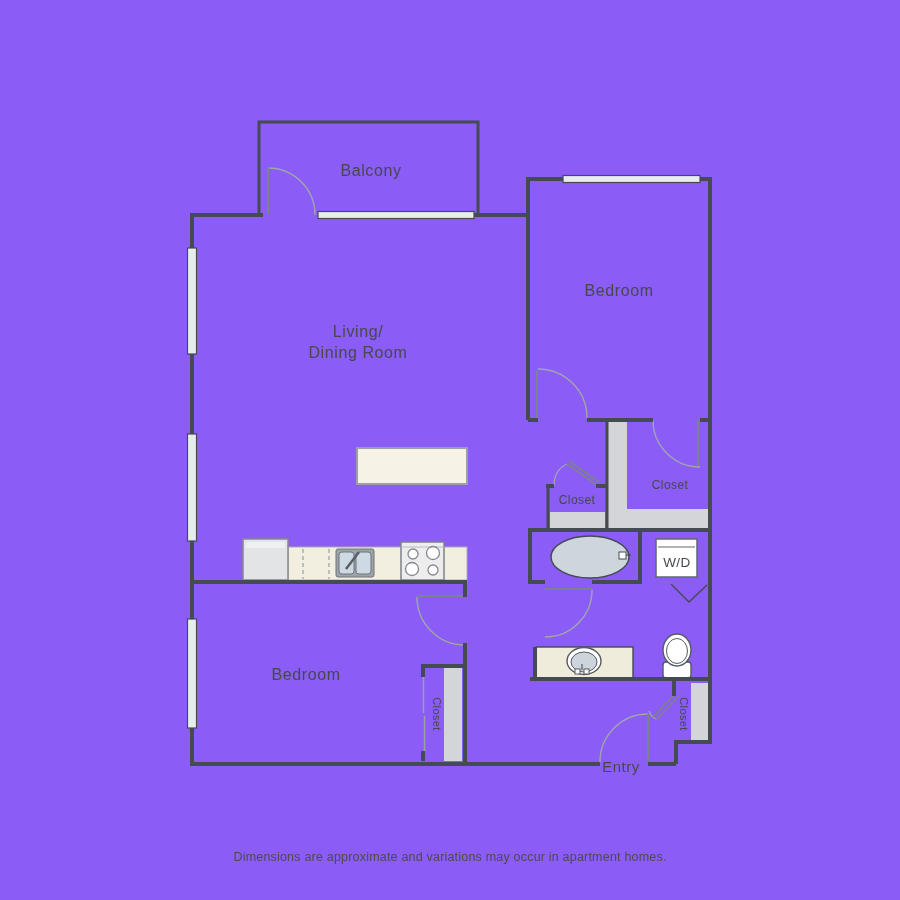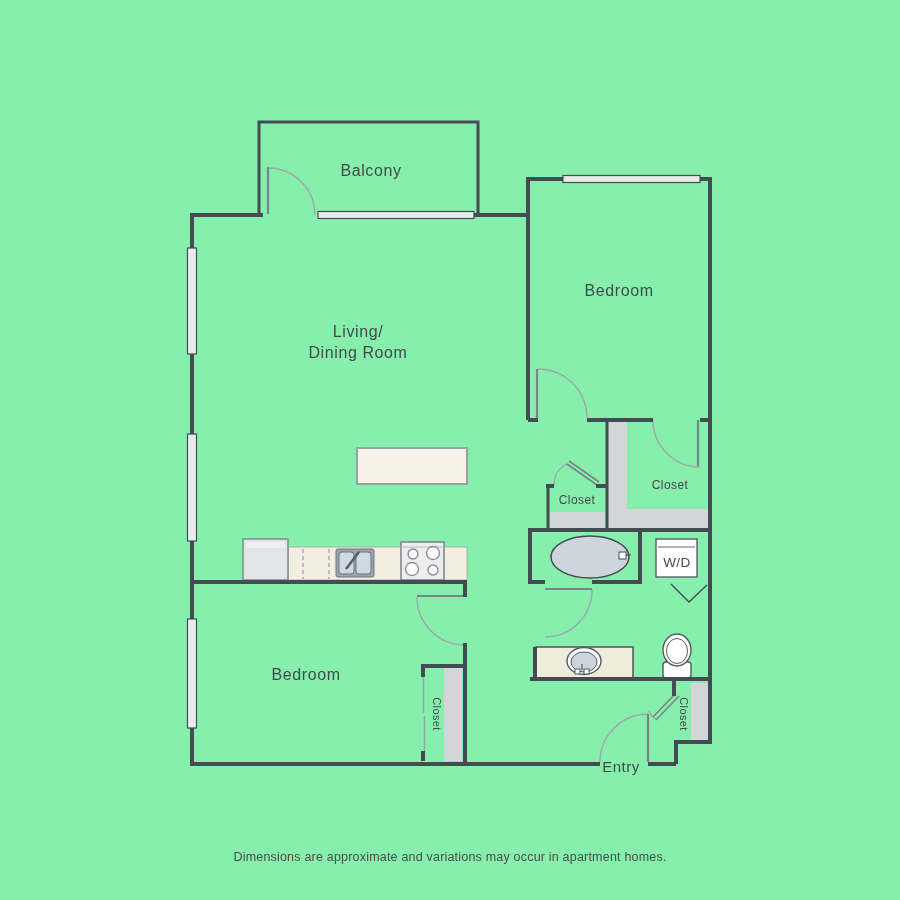--- a/index.html
+++ b/index.html
@@ -1,19 +1,19 @@
 <!DOCTYPE html>
 <html><head>
 <meta charset="utf-8">
 <style>
   html,body{margin:0;padding:0;background:#ffffff;}
   .stage{
     position:relative;
     width:900px;height:900px;
-    background:#86efac;
+    background:#8b5cf6;
     font-family:"Liberation Sans", sans-serif;
     overflow:hidden;
   }
   svg{display:block;}
   .room-label{
     fill:#45494e;
     font-family:"Liberation Sans", sans-serif;
     font-size:16px;
     letter-spacing:0.6px;
   }

